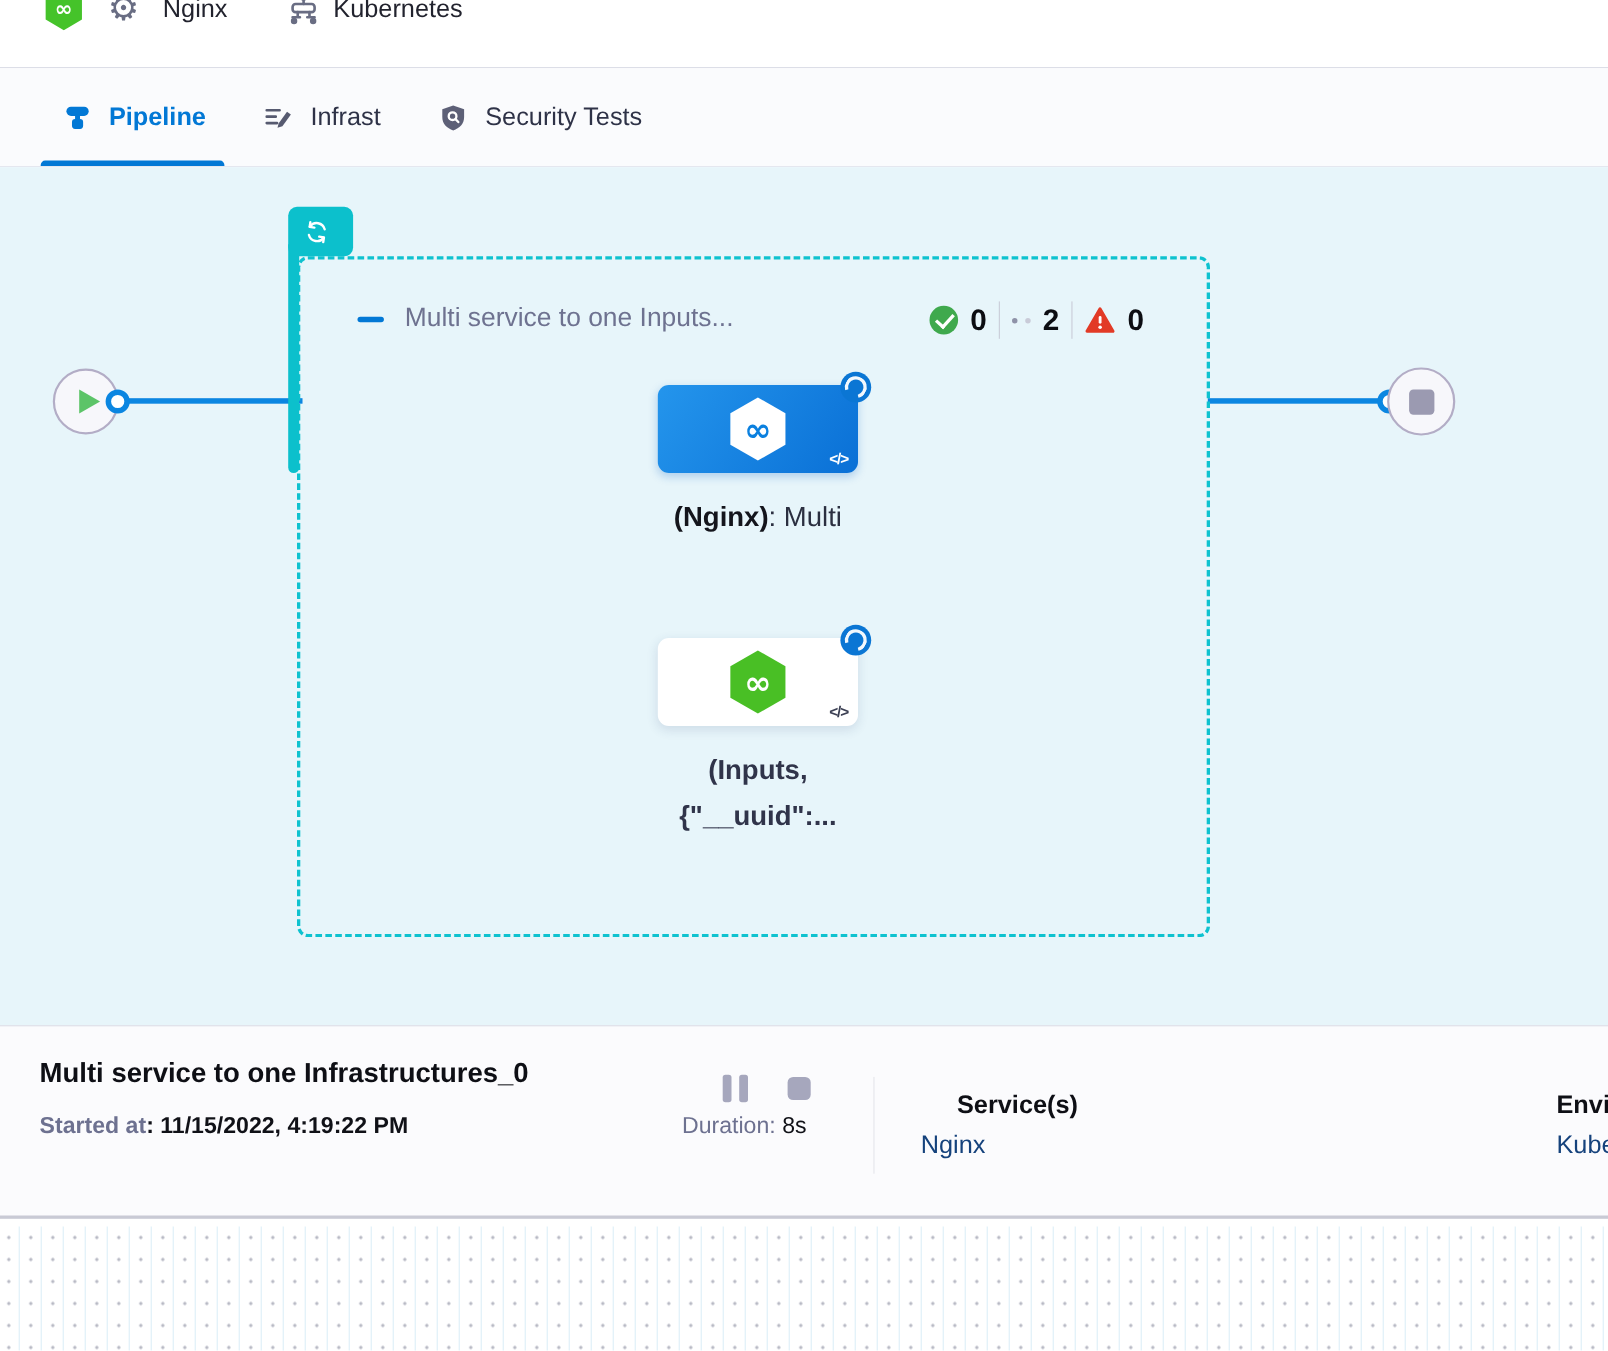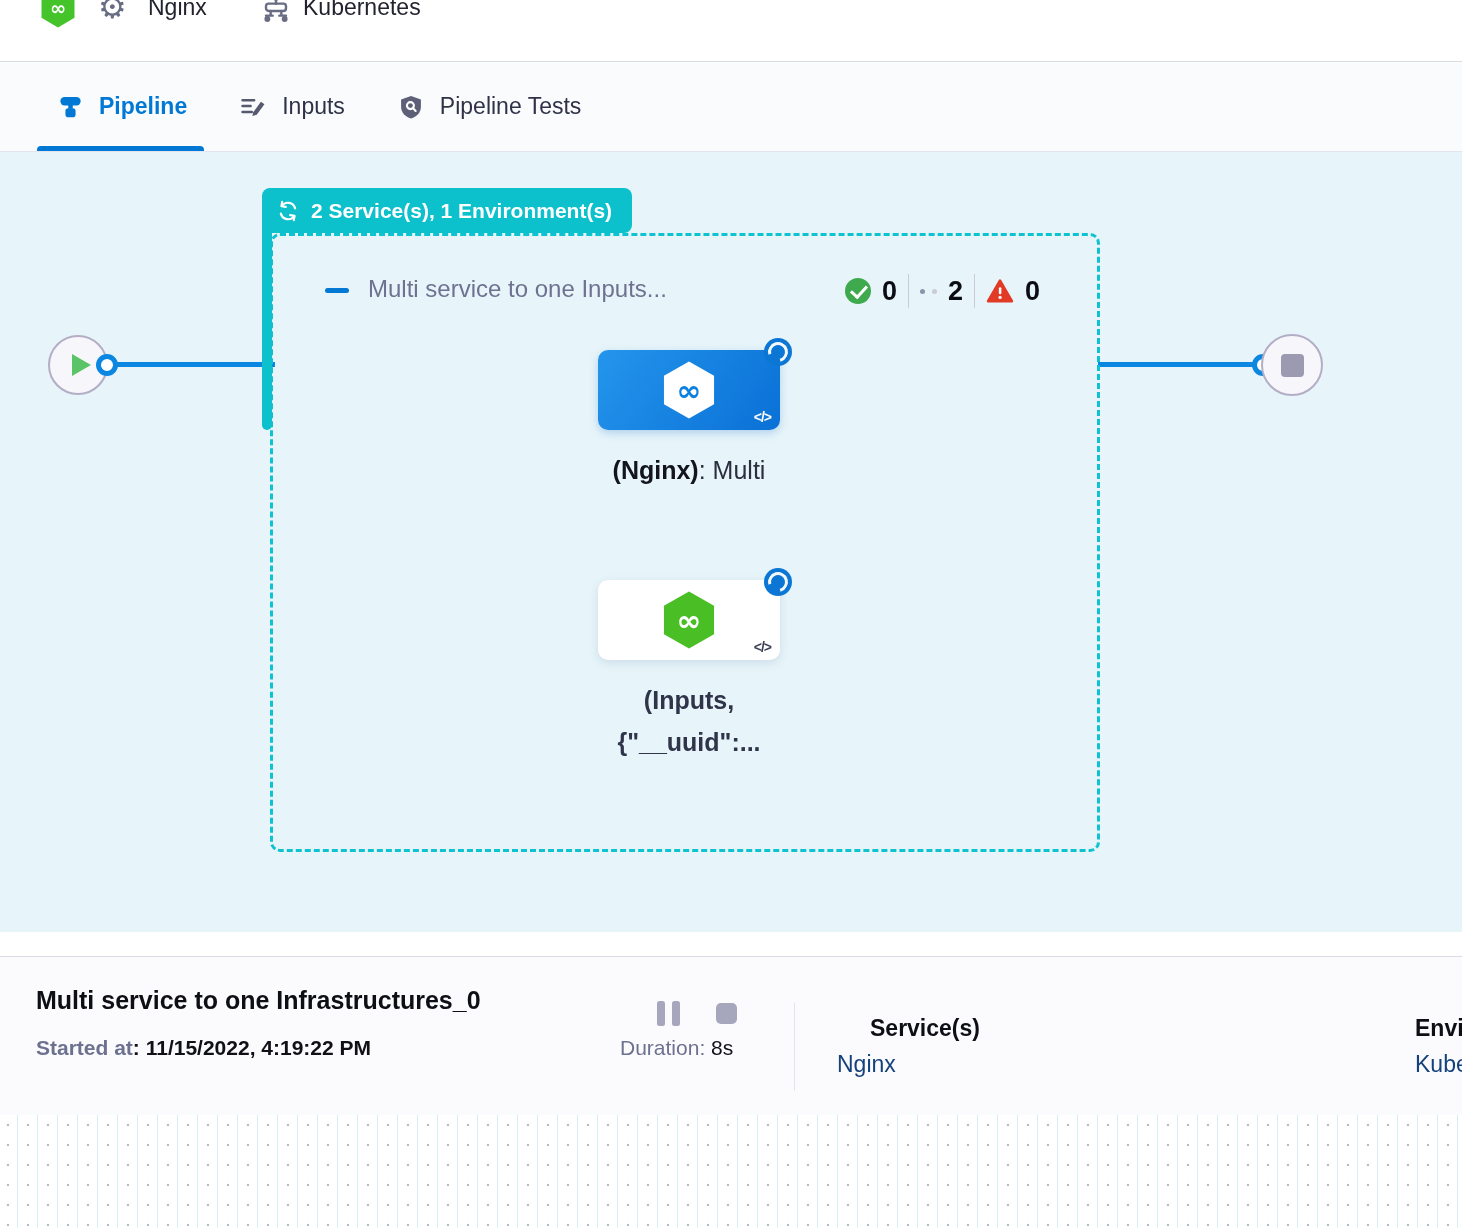--- a/index.html
+++ b/index.html
@@ -94,21 +94,21 @@
   .sp2 { left:764px; top:416px; }
   .node-label { position:absolute; width:270px; text-align:center; font-size:25px;
             line-height:42px; color:#2b2f40; }
   .nl1 { left:554px; top:297px; }
   .nl2 { left:554px; top:527px; font-weight:700; color:#30344a; }
   .node-label b { color:#14151c; font-weight:700;margin-top:20px; }
 
   
   .footer { position:absolute; left:0; top:932px; width:1462px; height:176px;
             background:#fbfbfd; border-top:1px solid #dbdde7;
-            border-bottom:3px solid #c9cad5;margin-top:24px; }
+            border-bottom:3px solid #c9cad5; }
   .f-title { position:absolute; left:36px; top:29px; font-size:25px; font-weight:700;
             color:#0e0f15; }
   .f-row { position:absolute; font-size:21px; color:#101117; }
   .f-started { left:36px; top:79px;font-weight:bold; }
   .f-muted { color:#6d7190; }
   .f-duration { left:620px; top:79px; }
   .pause-btn { position:absolute; left:657px; top:44px; display:flex; gap:7px; cursor:pointer; }
   .pause-btn i { width:8px; height:25px; background:#a6a7bd; border-radius:2.5px; display:block; }
   .stop-btn { position:absolute; left:716px; top:46px; width:21px; height:21px;
             background:#a6a7bd; border-radius:5px; cursor:pointer; }
@@ -164,29 +164,29 @@
       <span>Pipeline</span>
       <span class="underline"></span>
     </div>
     <div class="tab">
       <svg width="28" height="28" viewBox="0 0 24 24">
         <g stroke="#565a70" stroke-width="2.1" stroke-linecap="round" fill="none">
           <path d="M3 6.2 h10 M3 11.2 h7 M3 16.2 h8"></path>
         </g>
         <path d="M12.2 16.5 L18.8 7.4 l3 2.2 L15.2 18.7 l-3.8 1.1 z" fill="#565a70"></path>
       </svg>
-      <span>Inputs</span>
+      <span>Infrast</span>
     </div>
     <div class="tab">
       <svg width="28" height="28" viewBox="0 0 24 24">
         <path d="M12 2.5 L20.5 5.5 V11.5 C20.5 16.8 17 20.2 12 21.9 C7 20.2 3.5 16.8 3.5 11.5 V5.5 Z" fill="#5d6077"></path>
         <circle cx="11.5" cy="10.8" r="3" fill="none" stroke="#fff" stroke-width="1.8"></circle>
         <path d="M13.8 13.1 L16 15.4" stroke="#fff" stroke-width="1.8" stroke-linecap="round"></path>
       </svg>
-      <span>Pipeline Tests</span>
+      <span>Security Tests</span>
     </div>
   </div>
 
   <div class="canvas">
 
     <div class="conn-line line-left"></div>
     <div class="conn-line line-right"></div>
 
     <div class="node-circle start-node">
       <div class="play-tri"></div>
@@ -203,21 +203,20 @@
 
     <div class="stage-badge">
       <svg width="26" height="26" viewBox="0 0 24 24">
         <g fill="none" stroke="#fff" stroke-width="2" stroke-linecap="round" stroke-linejoin="round">
           <path d="M18.6 9.6 A 7 7 0 0 0 6.2 7.3"></path>
           <path d="M5.4 14.4 A 7 7 0 0 0 17.8 16.7"></path>
           <path d="M6.6 3.6 L6.0 7.6 L10.0 8.2"></path>
           <path d="M17.4 20.4 L18.0 16.4 L14.0 15.8"></path>
         </g>
       </svg>
-      <span>2 Service(s), 1 Environment(s)</span>
     </div>
 
     <div class="minus-btn"></div>
     <div class="stage-name">Multi service to one Inputs...</div>
 
     <div class="status-row">
       <span class="chk"></span>
       <span class="status-num">0</span>
       <span class="status-div"></span>
       <span class="dots">

